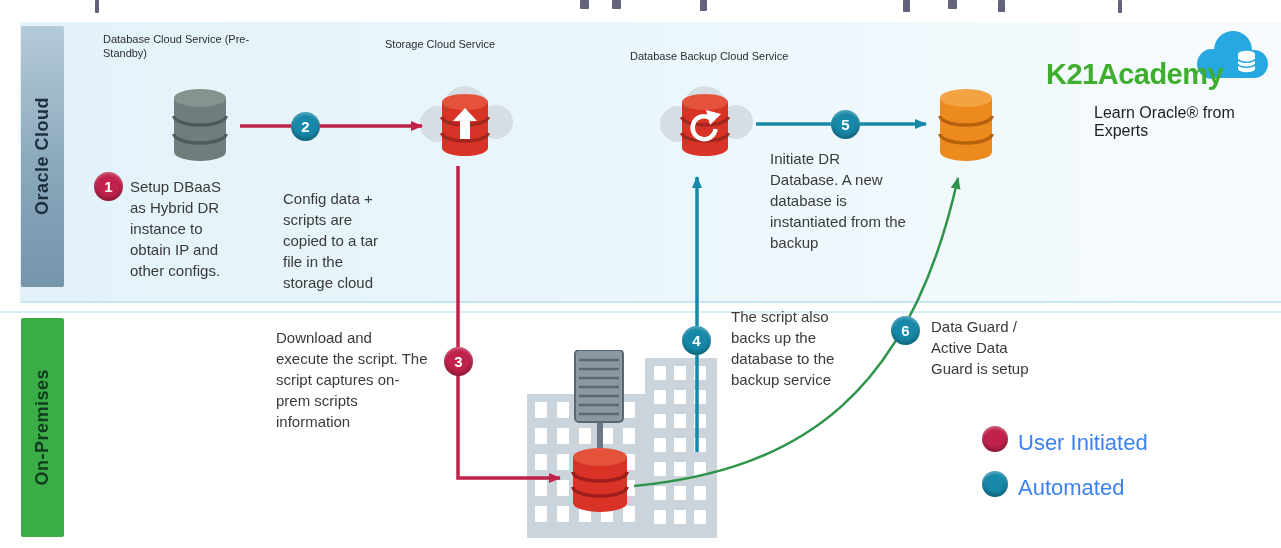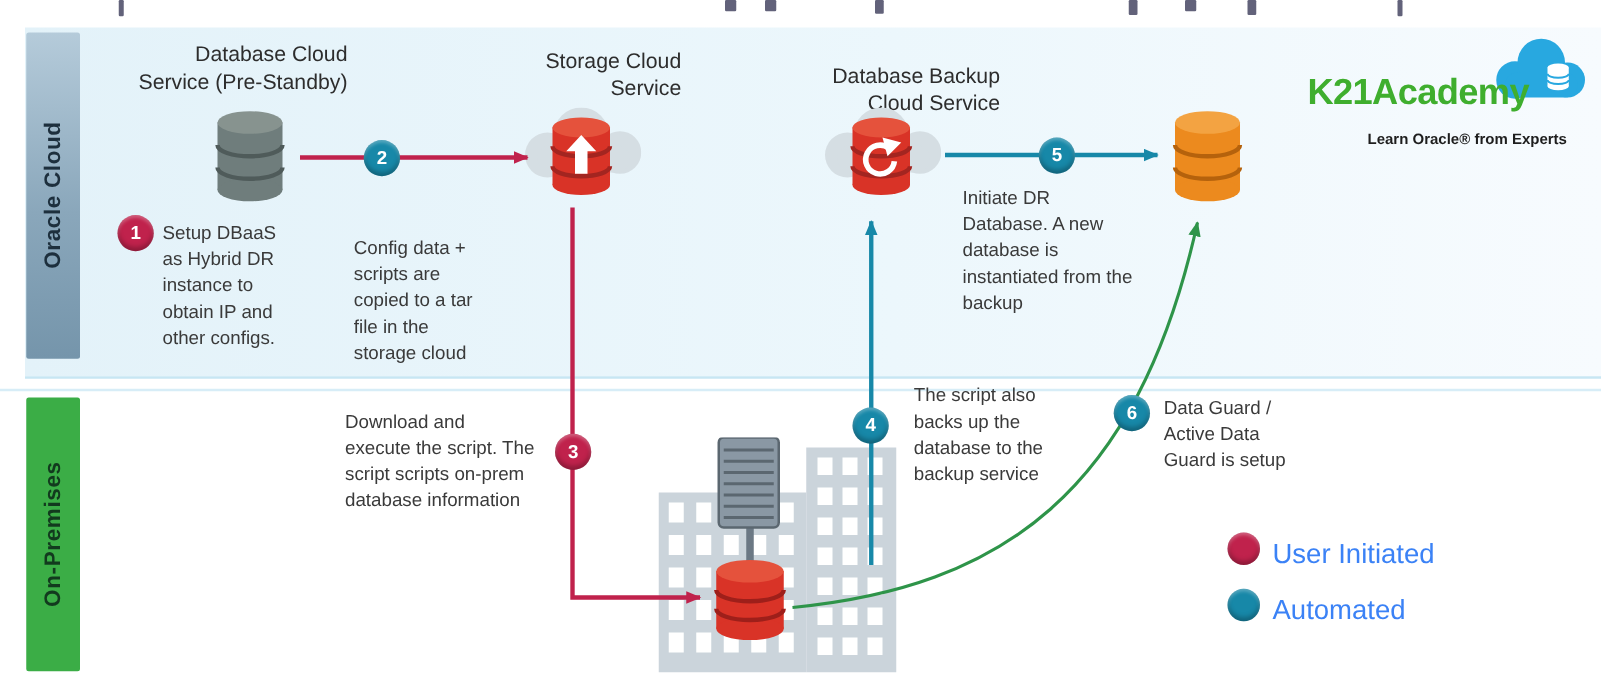--- a/index.html
+++ b/index.html
@@ -10,37 +10,37 @@
   .lane-oracle-bg{position:absolute;left:20px;top:22px;width:1261px;height:279px;
     background:linear-gradient(90deg,#E3F2F9 0%,#ECF7FC 55%,#F7FBFE 100%);
     border-bottom:2px solid #C7E6F3;}
   .lane-divider{position:absolute;left:0;top:311px;width:1281px;height:2px;background:#D7EDF7;}
 
   .vbar{position:absolute;left:21px;width:43px;display:flex;align-items:center;justify-content:center;border-radius:2px;}
   .vbar span{writing-mode:vertical-rl;transform:rotate(180deg);font-weight:bold;font-size:18px;letter-spacing:.5px;}
   .vbar.oracle{top:26px;height:261px;background:linear-gradient(180deg,#B5CBDA 0%,#8AA7BB 55%,#7595AB 100%);color:#1d2f3d;}
   .vbar.onprem{top:318px;height:219px;background:#3BAD46;color:#123a1e;}
 
-  .node-label{position:absolute;text-align:right;font-size:17px;color:#2d2d2d;line-height:1.27;}
+  .node-label{position:absolute;text-align:left;font-size:11px;color:#2d2d2d;line-height:1.27;}
   .note{position:absolute;font-size:15px;color:#3a3a3a;line-height:21px;}
 
   .step-circle{position:absolute;width:29px;height:29px;border-radius:50%;color:#fff;font-weight:bold;font-size:15px;
     display:flex;align-items:center;justify-content:center;
     box-shadow:inset 0 -3px 4px rgba(0,0,0,.28), inset 0 2px 3px rgba(255,255,255,.3);}
   .step-circle.user{background:#C0224C;}
   .step-circle.auto{background:#1788A8;}
 
   .legend-dot{position:absolute;width:26px;height:26px;border-radius:50%;
     box-shadow:inset 0 -3px 4px rgba(0,0,0,.28), inset 0 2px 3px rgba(255,255,255,.3);}
   .legend-dot.user{background:#C0224C;}
   .legend-dot.auto{background:#1788A8;}
   .legend-label{position:absolute;font-size:22px;color:#3b82f6;}
 
   .logo-brand{position:absolute;left:1046px;top:58px;font-size:29px;font-weight:bold;color:#3FAE2E;letter-spacing:-.5px;}
-  .logo-tagline{position:absolute;left:1094px;top:104px;font-size:12px;color:#1e1e1e;font-weight:bold;}
+  .logo-tagline{position:absolute;left:1094px;top:104px;font-size:16px;color:#1e1e1e;}
 
   .frag{position:absolute;background:#474763;border-radius:1px;opacity:.85;}
   svg{display:block;}
 </style>
 </head>
 <body>
 
 <div class="canvas">
 
   <div>
@@ -203,21 +203,21 @@
 
   <div class="step-circle user" style="left:94px;top:172px;">1</div>
   <div class="step-circle auto" style="left:291px;top:112px;">2</div>
   <div class="step-circle user" style="left:444px;top:347px;">3</div>
   <div class="step-circle auto" style="left:682px;top:326px;">4</div>
   <div class="step-circle auto" style="left:831px;top:110px;">5</div>
   <div class="step-circle auto" style="left:891px;top:316px;">6</div>
 
   <div class="note" style="left:130px;top:176px;width:106px;">Setup DBaaS as Hybrid DR instance to obtain IP and other configs.</div>
   <div class="note" style="left:283px;top:188px;width:108px;">Config data + scripts are copied to a tar file in the storage cloud</div>
-  <div class="note" style="left:276px;top:327px;width:152px;">Download and execute the script. The script scripts on-prem database information</div>
+  <div class="note" style="left:276px;top:327px;width:152px;">Download and execute the script. The script captures on-prem scripts information</div>
   <div class="note" style="left:731px;top:306px;width:125px;">The script also backs up the database to the backup service</div>
   <div class="note" style="left:770px;top:148px;width:140px;">Initiate DR Database. A new database is instantiated from the backup</div>
   <div class="note" style="left:931px;top:316px;width:108px;">Data Guard / Active Data Guard is setup</div>
 
   <div class="legend-dot user" style="left:982px;top:426px;"></div>
   <div class="legend-label" style="left:1018px;top:430px;">User Initiated</div>
   <div class="legend-dot auto" style="left:982px;top:471px;"></div>
   <div class="legend-label" style="left:1018px;top:475px;">Automated</div>
 
   <div>

